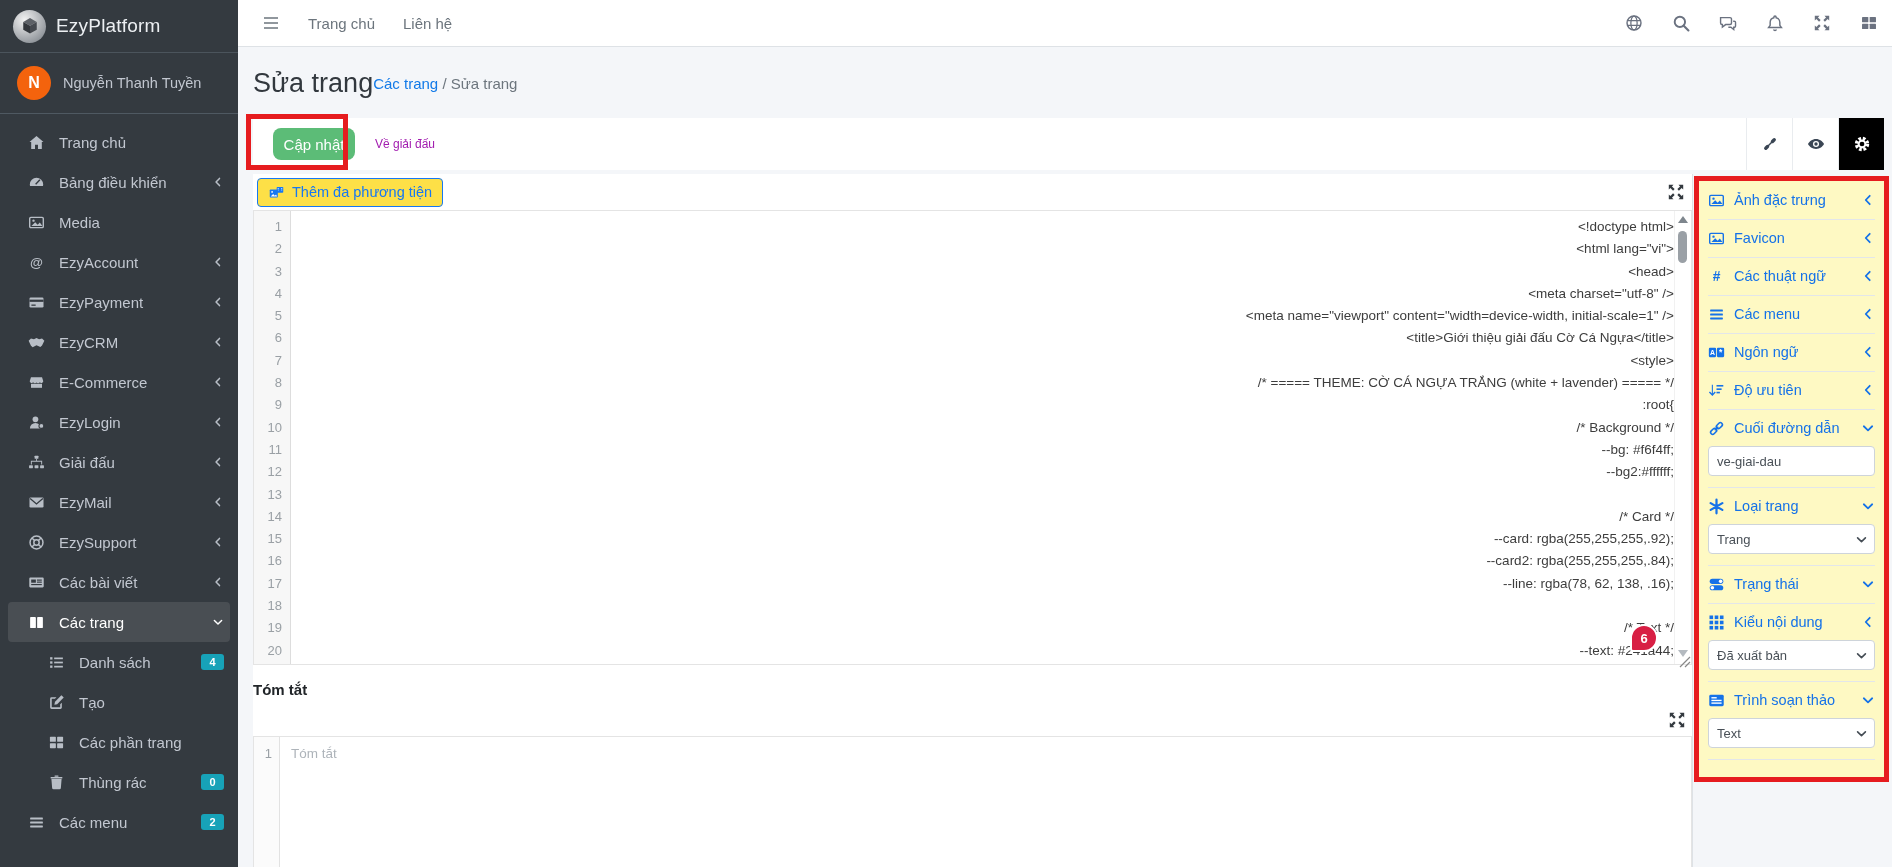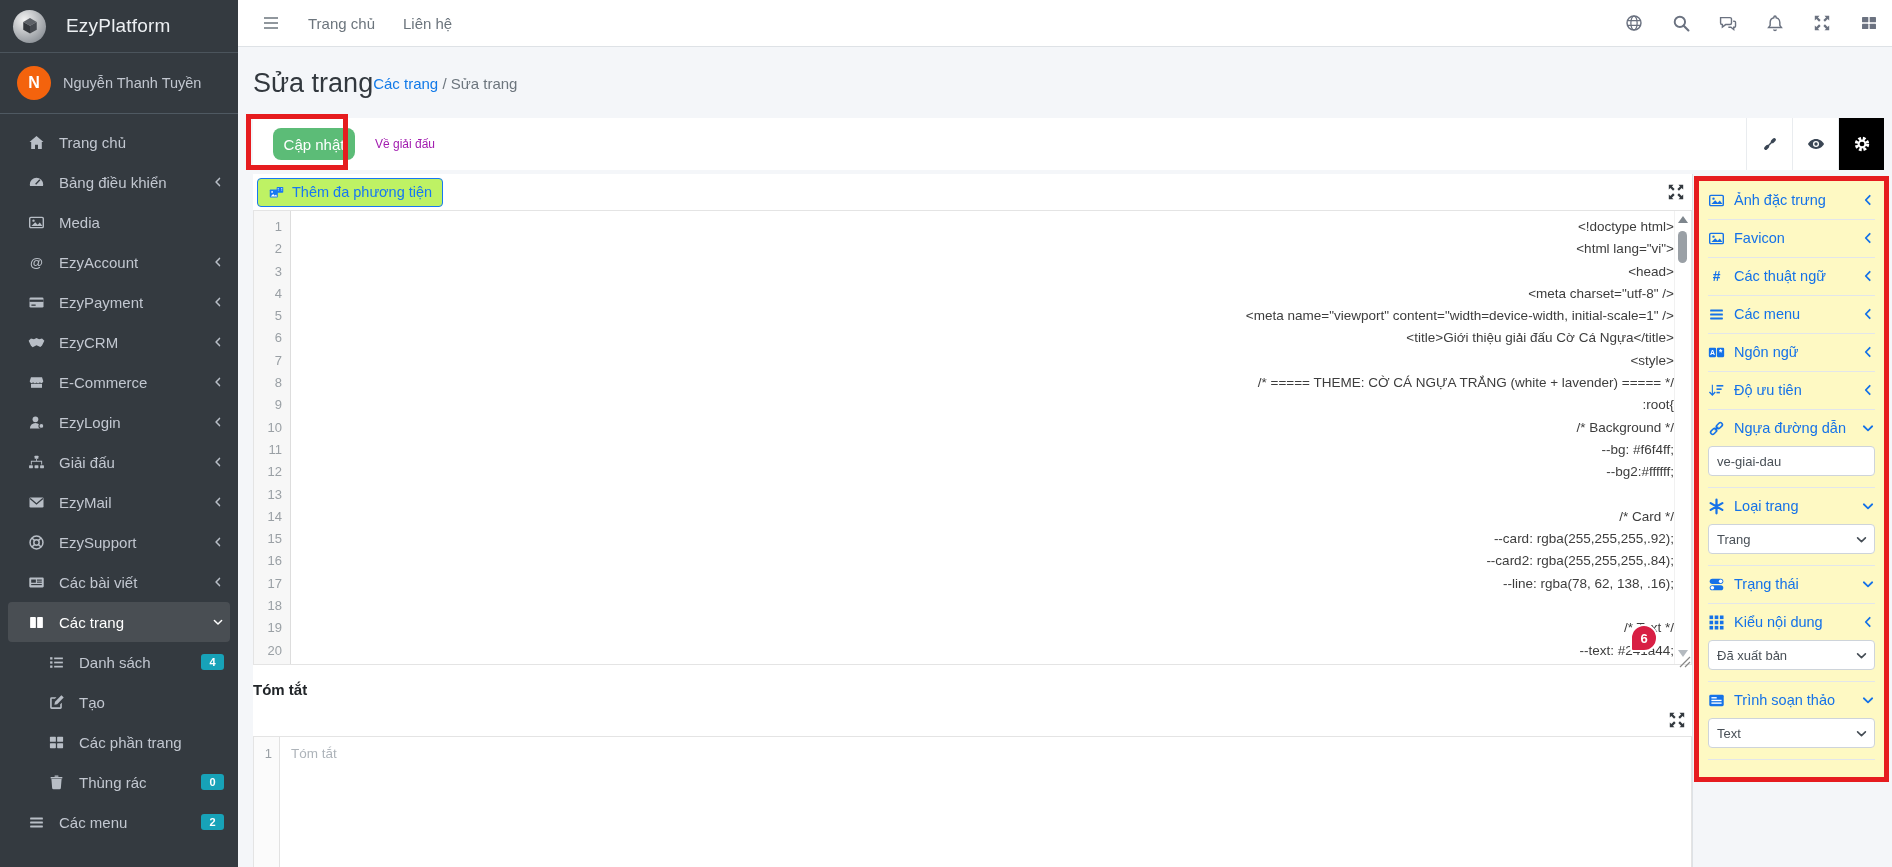--- a/index.html
+++ b/index.html
@@ -4,21 +4,21 @@
 <style>
   html,body{margin:0;padding:0;background:#e9ecef;}
   .app{position:relative;width:1892px;height:867px;background:#f4f6f9;overflow:hidden;
        font-family:"Liberation Sans",sans-serif;color:#343a40;}
   svg.ic{display:block;}
   
   .sidebar{position:absolute;left:0;top:0;width:238px;height:867px;background:#343a40;z-index:6;}
   .brand{height:52px;display:flex;align-items:center;padding-left:13px;border-bottom:1px solid #4b545c;cursor:pointer;}
   .logo{width:33px;height:33px;border-radius:50%;background:radial-gradient(circle at 35% 30%,#f2f2f2,#8f949a 78%);
         display:flex;align-items:center;justify-content:center;flex:0 0 33px;}
-  .brand-name{margin-left:20px;color:#eceff2;font-size:19px;font-weight:300;letter-spacing:.2px;}
+  .brand-name{margin-left:10px;color:#eceff2;font-size:19px;font-weight:300;letter-spacing:.2px;}
   .userpanel{height:60px;display:flex;align-items:center;padding-left:17px;border-bottom:1px solid #4f5962;cursor:pointer;}
   .avatar{width:34px;height:34px;border-radius:50%;background:#f4630d;color:#fff;font-weight:700;font-size:16px;
           display:flex;align-items:center;justify-content:center;flex:0 0 34px;}
   .user-name{margin-left:12px;color:#c2c7d0;font-size:14.5px;}
   .snav{padding-top:8px;}
   .nav-item{height:40px;display:flex;align-items:center;padding:0 14px 0 28px;color:#c2c7d0;font-size:15px;cursor:pointer;}
   .nav-item .nico{width:17px;height:17px;flex:0 0 17px;color:#b8bec6;}
   .nav-item .nlbl{margin-left:14px;flex:1;white-space:nowrap;}
   .nav-item .nchev{width:12px;height:12px;color:#b8bec6;}
   .nav-item.active{background:#494e53;color:#fff;margin:0 8px;padding:0 6px 0 20px;border-radius:4px;}
@@ -47,21 +47,21 @@
   .title-input{flex:1;margin-left:18px;border:none;outline:none;font-size:12px;color:#a21caf;background:transparent;font-family:inherit;}
   .toolbar-actions{display:flex;height:100%;}
   .t-cell{width:45px;display:flex;align-items:center;justify-content:center;border-left:1px solid #e9ecef;color:#3a4654;cursor:pointer;}
   .t-cell svg{width:18px;height:18px;}
   .t-cell.active{background:#000;color:#fff;}
   
   .work{flex:1;margin:4px 0 0 15px;display:flex;min-height:0;}
   .editor-col{position:relative;width:1439px;background:#fff;display:flex;flex-direction:column;flex:0 0 1439px;}
   .media-row{height:36px;display:flex;align-items:center;justify-content:space-between;padding:0 4px;flex:0 0 36px;}
   .btn-media{display:flex;align-items:center;gap:7px;height:29px;padding:0 10px;border:1px solid #1778f2;border-radius:4px;
-             background:#bef264;color:#1778f2;font-size:14.5px;font-family:inherit;cursor:pointer;}
+             background:#fde047;color:#1778f2;font-size:14.5px;font-family:inherit;cursor:pointer;}
   .btn-media svg{width:17px;height:15px;}
   .fullscreen-btn{width:18px;height:18px;color:#343a40;cursor:pointer;margin-right:3px;}
   .code-editor{position:relative;height:455px;flex:0 0 455px;border:1px solid #e4e4e4;display:flex;overflow:hidden;box-sizing:border-box;}
   .gutter{width:37px;flex:0 0 37px;background:#f7f7f7;border-right:1px solid #ddd;color:#9aa0a5;font-size:13px;
           line-height:22.3px;text-align:right;padding:5px 8px 0 0;box-sizing:border-box;white-space:pre;overflow:hidden;}
   .codearea{flex:1;padding:5px 0 0 9px;font-size:13.5px;line-height:22.3px;color:#3d3d3d;white-space:pre;overflow:hidden;cursor:text;text-align:right;}
   .vscroll{width:16px;flex:0 0 16px;position:relative;border-left:1px solid #f1f1f1;}
   .tri-up{position:absolute;top:5px;left:3px;width:0;height:0;border-left:5px solid transparent;border-right:5px solid transparent;
           border-bottom:7px solid #7e868d;cursor:pointer;}
   .vs-thumb{position:absolute;top:20px;left:3px;width:9px;height:32px;background:#9aa0a6;border-radius:5px;cursor:pointer;}
@@ -656,21 +656,21 @@
                 <div class="p-head">
                   <span class="p-ic">
                     <svg class="ic " viewBox="0 0 16 16">
                       <g transform="rotate(-45 8 8)" fill="none" stroke="currentColor" stroke-width="1.5">
                         <rect x="1" y="6.1" width="6.4" height="3.8" rx="1.9"></rect>
                         <rect x="8.6" y="6.1" width="6.4" height="3.8" rx="1.9"></rect>
                         <path d="M5.6 8h4.8"></path>
                       </g>
                     </svg>
                   </span>
-                  <span class="p-lbl">Ngựa đường dẫn</span>
+                  <span class="p-lbl">Cuối đường dẫn</span>
                   <span class="p-chev">
                     <svg class="ic " viewBox="0 0 16 16">
                       <path d="M3.2 6 8 10.6 12.8 6" fill="none" stroke="currentColor" stroke-width="2" stroke-linecap="round" stroke-linejoin="round"></path>
                     </svg>
                   </span>
                 </div>
                 <div class="p-field"><input value="ve-giai-dau" style=""></div>
               </div>
               <div class="p-sec">
                 <div class="p-head">

